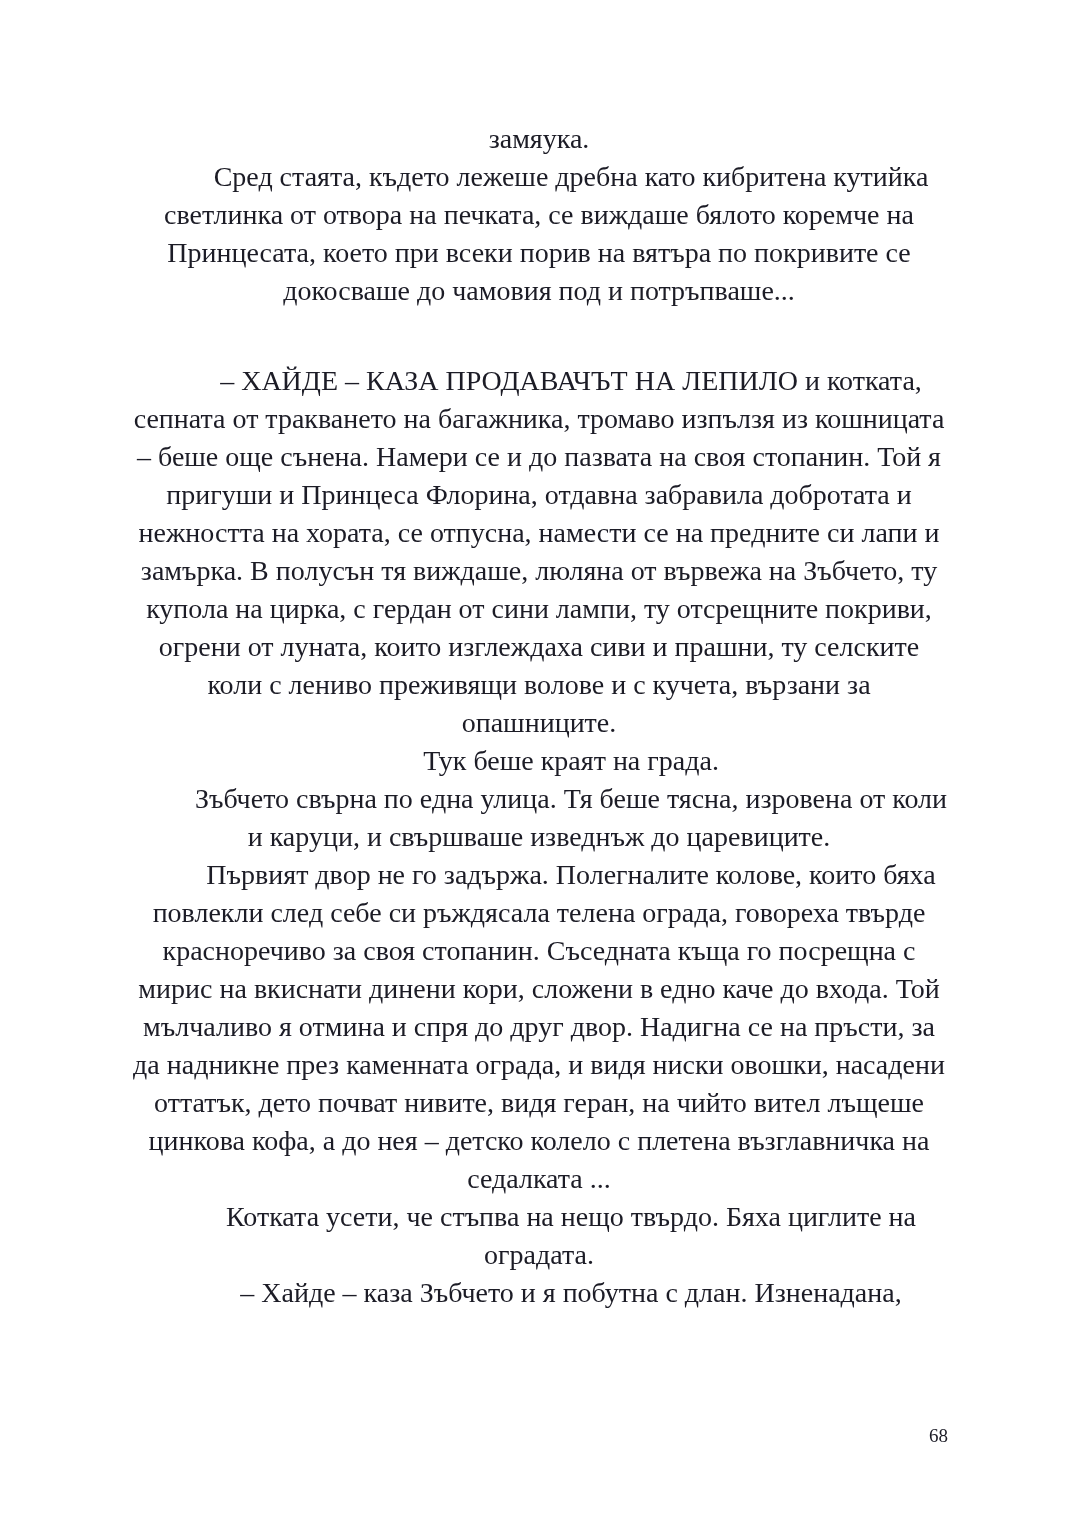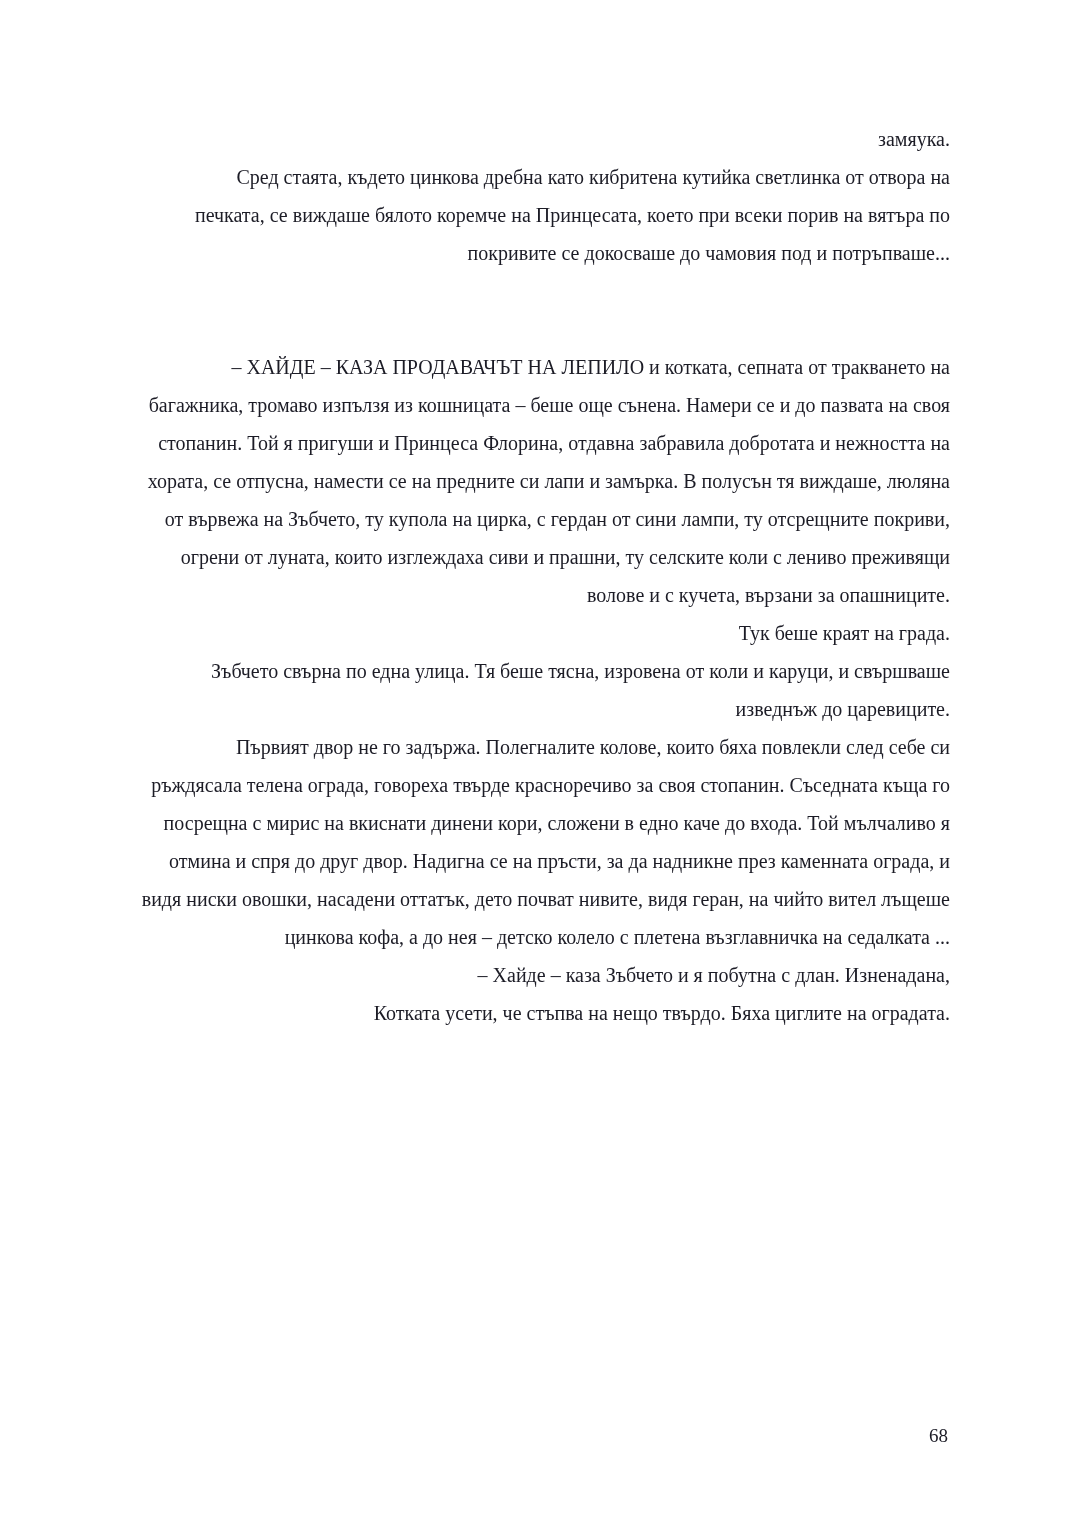--- a/index.html
+++ b/index.html
@@ -13,55 +13,55 @@
     height: 1527px;
     background: #ffffff;
     overflow: hidden;
   }
   .content {
     position: absolute;
     left: 128px;
     top: 120px;
     width: 822px;
     font-family: "Liberation Serif", "DejaVu Serif", serif;
-    font-size: 20px;
+    font-size: 28px;
     line-height: 38px;
     color: #1c1c26;
-    text-align: right;
+    text-align: center;
   }
   .content p {
     margin: 0;
     padding: 0;
   }
   .content p.indent {
     text-indent: 64px;
   }
   .content p.no-indent {
     text-indent: 0;
   }
   .content p.section-break {
-    margin-top: 76px;
+    margin-top: 52px;
   }
   .page-number {
     position: absolute;
     right: 132px;
     bottom: 80px;
     font-family: "Liberation Serif", "DejaVu Serif", serif;
     font-size: 19px;
     color: #1c1c26;
   }
 </style>
 </head>
 <body>
 
 <div class="page">
   <div class="content" id="paragraphs">
       <p class="no-indent">замяука.</p>
-      <p class="indent">Сред стаята, където цинкова дребна като кибритена кутийка светлинка от отвора на печката, се виждаше бялото коремче на Принцесата, което при всеки порив на вятъра по покривите се докосваше до чамовия под и потръпваше...</p>
+      <p class="indent">Сред стаята, където лежеше дребна като кибритена кутийка светлинка от отвора на печката, се виждаше бялото коремче на Принцесата, което при всеки порив на вятъра по покривите се докосваше до чамовия под и потръпваше...</p>
       <p class="indent section-break">– ХАЙДЕ – КАЗА ПРОДАВАЧЪТ НА ЛЕПИЛО и котката, сепната от тракването на багажника, тромаво изпълзя из кошницата – беше още сънена. Намери се и до пазвата на своя стопанин. Той я пригуши и Принцеса Флорина, отдавна забравила добротата и нежността на хората, се отпусна, намести се на предните си лапи и замърка. В полусън тя виждаше, люляна от вървежа на Зъбчето, ту купола на цирка, с гердан от сини лампи, ту отсрещните покриви, огрени от луната, които изглеждаха сиви и прашни, ту селските коли с лениво преживящи волове и с кучета, вързани за опашниците.</p>
       <p class="indent">Тук беше краят на града.</p>
       <p class="indent">Зъбчето свърна по една улица. Тя беше тясна, изровена от коли и каруци, и свършваше изведнъж до царевиците.</p>
       <p class="indent">Първият двор не го задържа. Полегналите колове, които бяха повлекли след себе си ръждясала телена ограда, говореха твърде красноречиво за своя стопанин. Съседната къща го посрещна с мирис на вкиснати динени кори, сложени в едно каче до входа. Той мълчаливо я отмина и спря до друг двор. Надигна се на пръсти, за да надникне през каменната ограда, и видя ниски овошки, насадени оттатък, дето почват нивите, видя геран, на чийто вител лъщеше цинкова кофа, а до нея – детско колело с плетена възглавничка на седалката ...</p>
+      <p class="indent">Котката усети, че стъпва на нещо твърдо. Бяха циглите на оградата.</p>
       <p class="indent">– Хайде – каза Зъбчето и я побутна с длан. Изненадана,</p>
-      <p class="indent">Котката усети, че стъпва на нещо твърдо. Бяха циглите на оградата.</p>
     </div>
   <div class="page-number">68</div>
 </div>
 
 </body></html>

